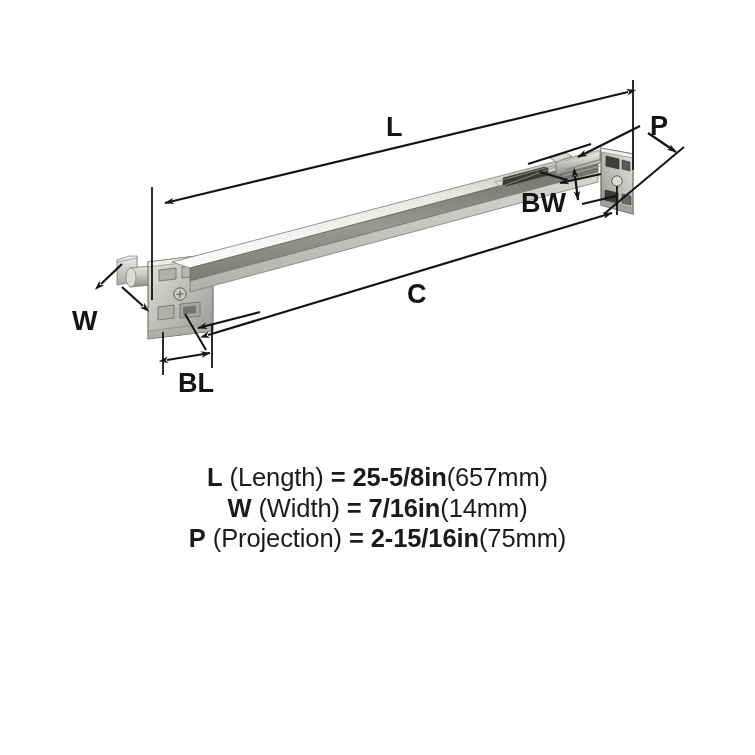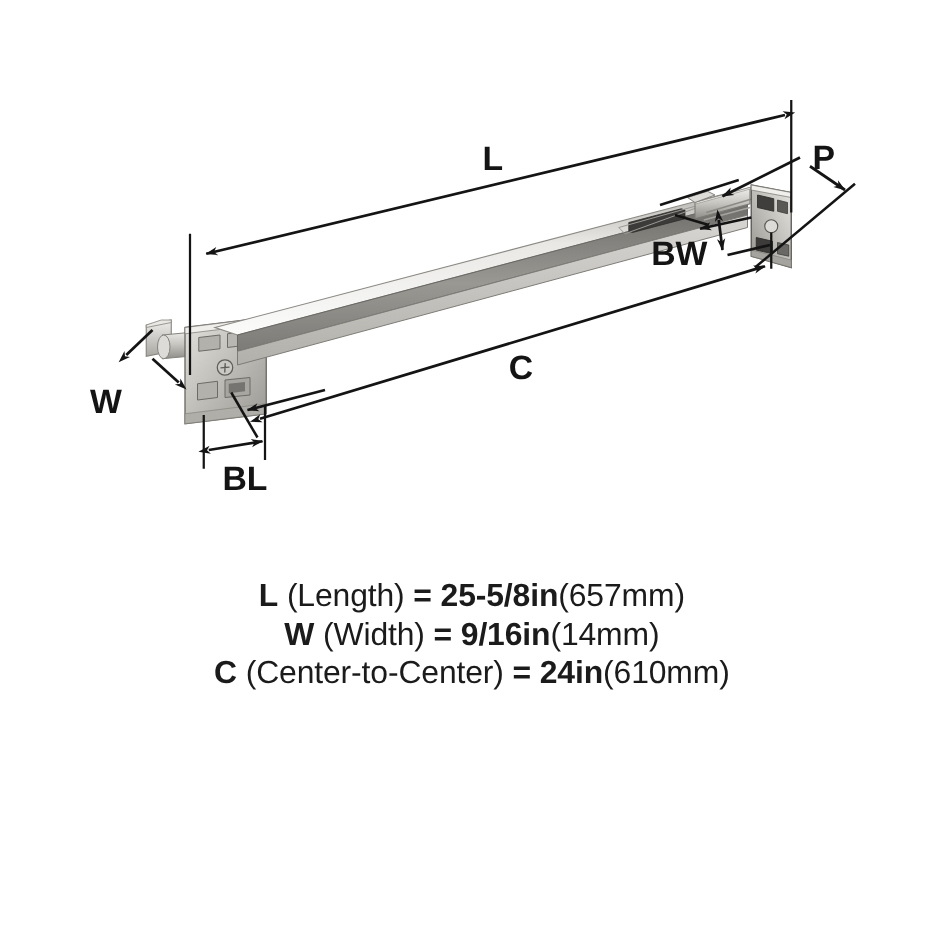--- a/index.html
+++ b/index.html
@@ -227,20 +227,20 @@
         <text class="dim-label" x="650" y="135">P</text>
       </g>
     </svg>
   </div>
 
   <div id="spec-list">
     <div class="spec-row">
       <span class="spec-abbr">L</span><span class="spec-name"> (Length) </span><span class="spec-value">= 25-5/8in</span><span class="spec-metric">(657mm)</span>
     </div>
     <div class="spec-row">
-      <span class="spec-abbr">W</span><span class="spec-name"> (Width) </span><span class="spec-value">= 9/16in</span><span class="spec-metric">(14mm)</span>
+      <span class="spec-abbr">W</span><span class="spec-name"> (Width) </span><span class="spec-value">= 7/16in</span><span class="spec-metric">(14mm)</span>
     </div>
     <div class="spec-row">
-      <span class="spec-abbr">C</span><span class="spec-name"> (Center-to-Center) </span><span class="spec-value">= 24in</span><span class="spec-metric">(610mm)</span>
+      <span class="spec-abbr">P</span><span class="spec-name"> (Projection) </span><span class="spec-value">= 2-15/16in</span><span class="spec-metric">(75mm)</span>
     </div>
   </div>
 
 </div>
 
 </body></html>

